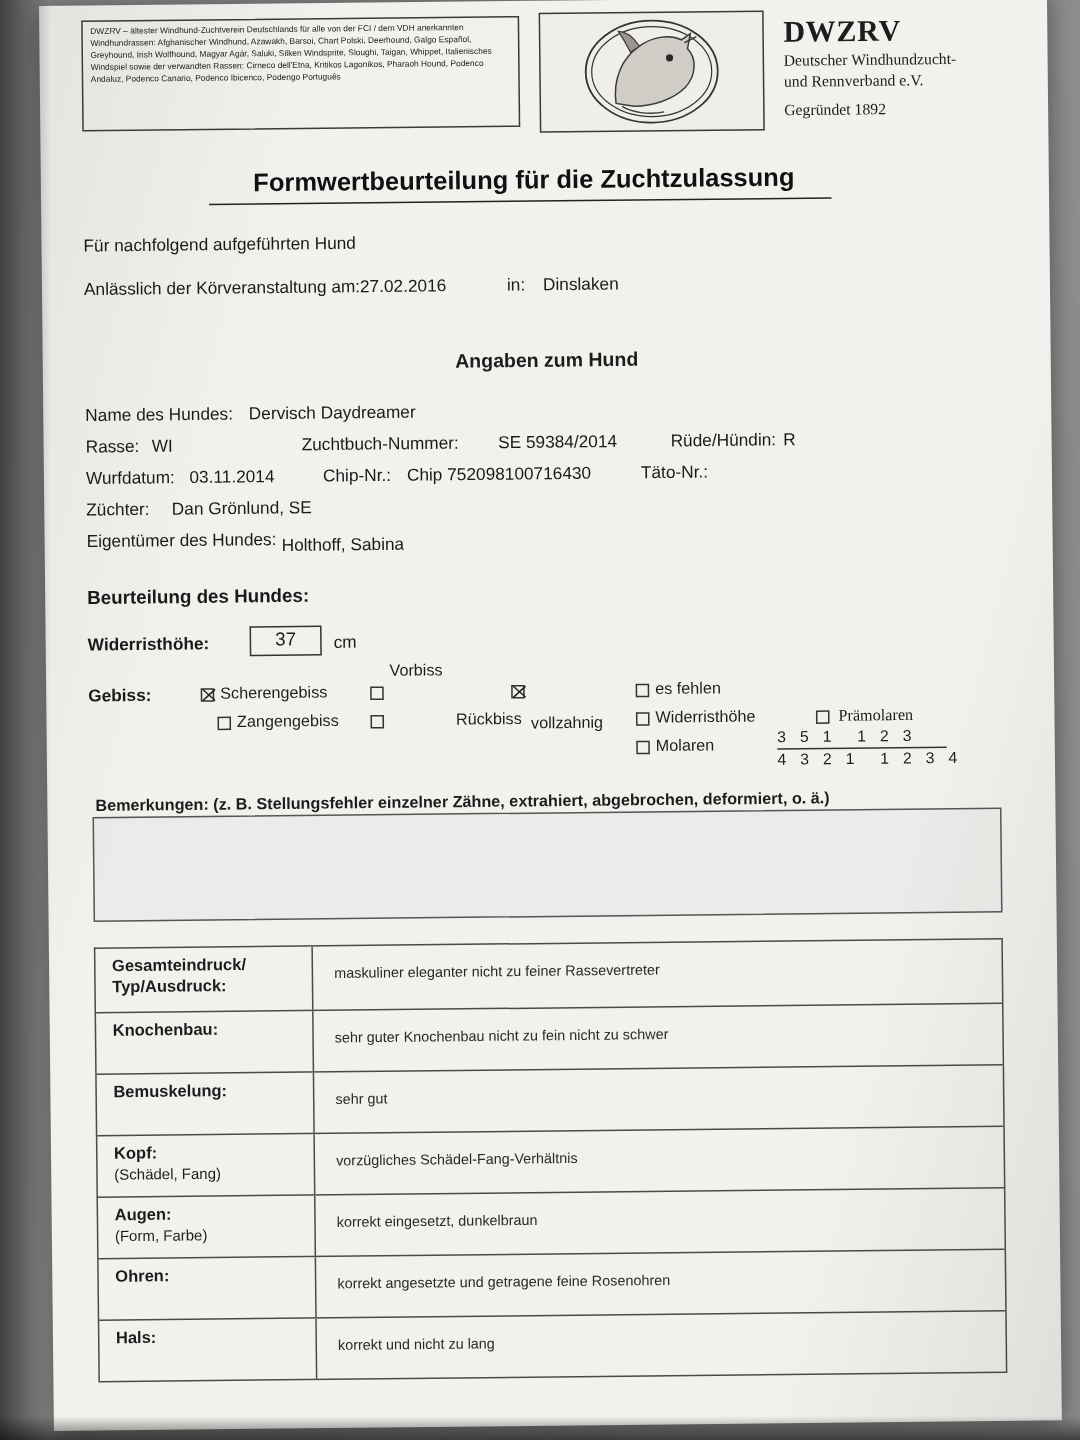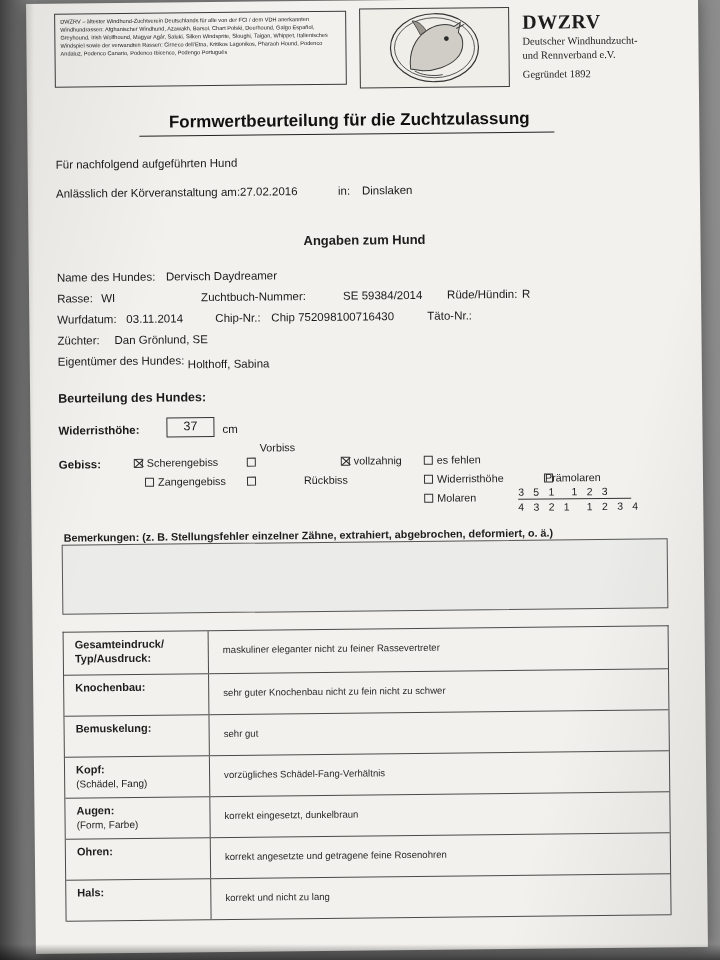--- a/index.html
+++ b/index.html
@@ -300,21 +300,21 @@
       <div class="line" style="left:334px; top:184px;">Dinslaken</div>
 
       <div class="sec-head" style="top:232px;">Angaben zum Hund</div>
 
       <div class="line" style="left:28px; top:268px;">Name des Hundes:</div>
       <div class="line" style="left:137px; top:268px;">Dervisch Daydreamer</div>
 
       <div class="line" style="left:28px; top:289px;">Rasse:</div>
       <div class="line" style="left:72px; top:289px;">WI</div>
       <div class="line" style="left:172px; top:289px;">Zuchtbuch-Nummer:</div>
-      <div class="line" style="left:303px; top:289px;margin-left:11px;">SE 59384/2014</div>
+      <div class="line" style="left:303px; top:289px;">SE 59384/2014</div>
       <div class="line" style="left:418px; top:289px;">Rüde/Hündin:</div>
       <div class="line" style="left:493px; top:289px;">R</div>
 
       <div class="line" style="left:28px; top:310px;">Wurfdatum:</div>
       <div class="line" style="left:97px; top:310px;">03.11.2014</div>
       <div class="line" style="left:186px; top:310px;">Chip-Nr.:</div>
       <div class="line" style="left:242px; top:310px;">Chip 752098100716430</div>
       <div class="line" style="left:398px; top:310px;">Täto-Nr.:</div>
       <div class="line" style="left:456px; top:310px;"></div>
 
@@ -333,36 +333,36 @@
 
       <div class="line bold" style="left:28px; top:455px; font-size:11.5px;">Gebiss:</div>
 
       <div class="cb checked" style="left:103px; top:456px;"></div>
       <div class="cb-label" style="left:116px; top:454px;">Scherengebiss</div>
 
       <div class="cb" style="left:216px; top:456px;"></div>
       <div class="cb-label" style="left:229px; top:440px;">Vorbiss</div>
 
       <div class="cb checked" style="left:310px; top:456px;"></div>
-      <div class="cb-label" style="left:323px; top:454px;">vollzahnig</div>
+      <div class="cb-label" style="left:323px; top:476px;">vollzahnig</div>
 
       <div class="cb" style="left:393px; top:456px;"></div>
       <div class="cb-label" style="left:406px; top:454px;">es fehlen</div>
 
       <div class="cb" style="left:114px; top:475px;"></div>
       <div class="cb-label" style="left:127px; top:473px;">Zangengebiss</div>
 
       <div class="cb" style="left:216px; top:475px;"></div>
       <div class="cb-label" style="left:229px; top:473px;margin-left:44px;">Rückbiss</div>
 
       <div class="cb" style="left:393px; top:475px;"></div>
       <div class="cb-label" style="left:406px; top:473px;">Widerristhöhe</div>
 
       <div class="cb" style="left:513px; top:475px;"></div>
-      <div class="cb-label" style="left:514px; top:473px;">Prämolaren</div>
+      <div class="cb-label" style="left:528px; top:473px;font-family:Liberation Serif, serif;">Prämolaren</div>
 
       <div class="cb" style="left:393px; top:494px;"></div>
       <div class="cb-label" style="left:406px; top:492px;">Molaren</div>
 
       <div class="teeth">
         <div class="pair">
           <span>3 5 1</span>
           <span>1 2 3</span>
         </div>
         <div class="rule"></div>

